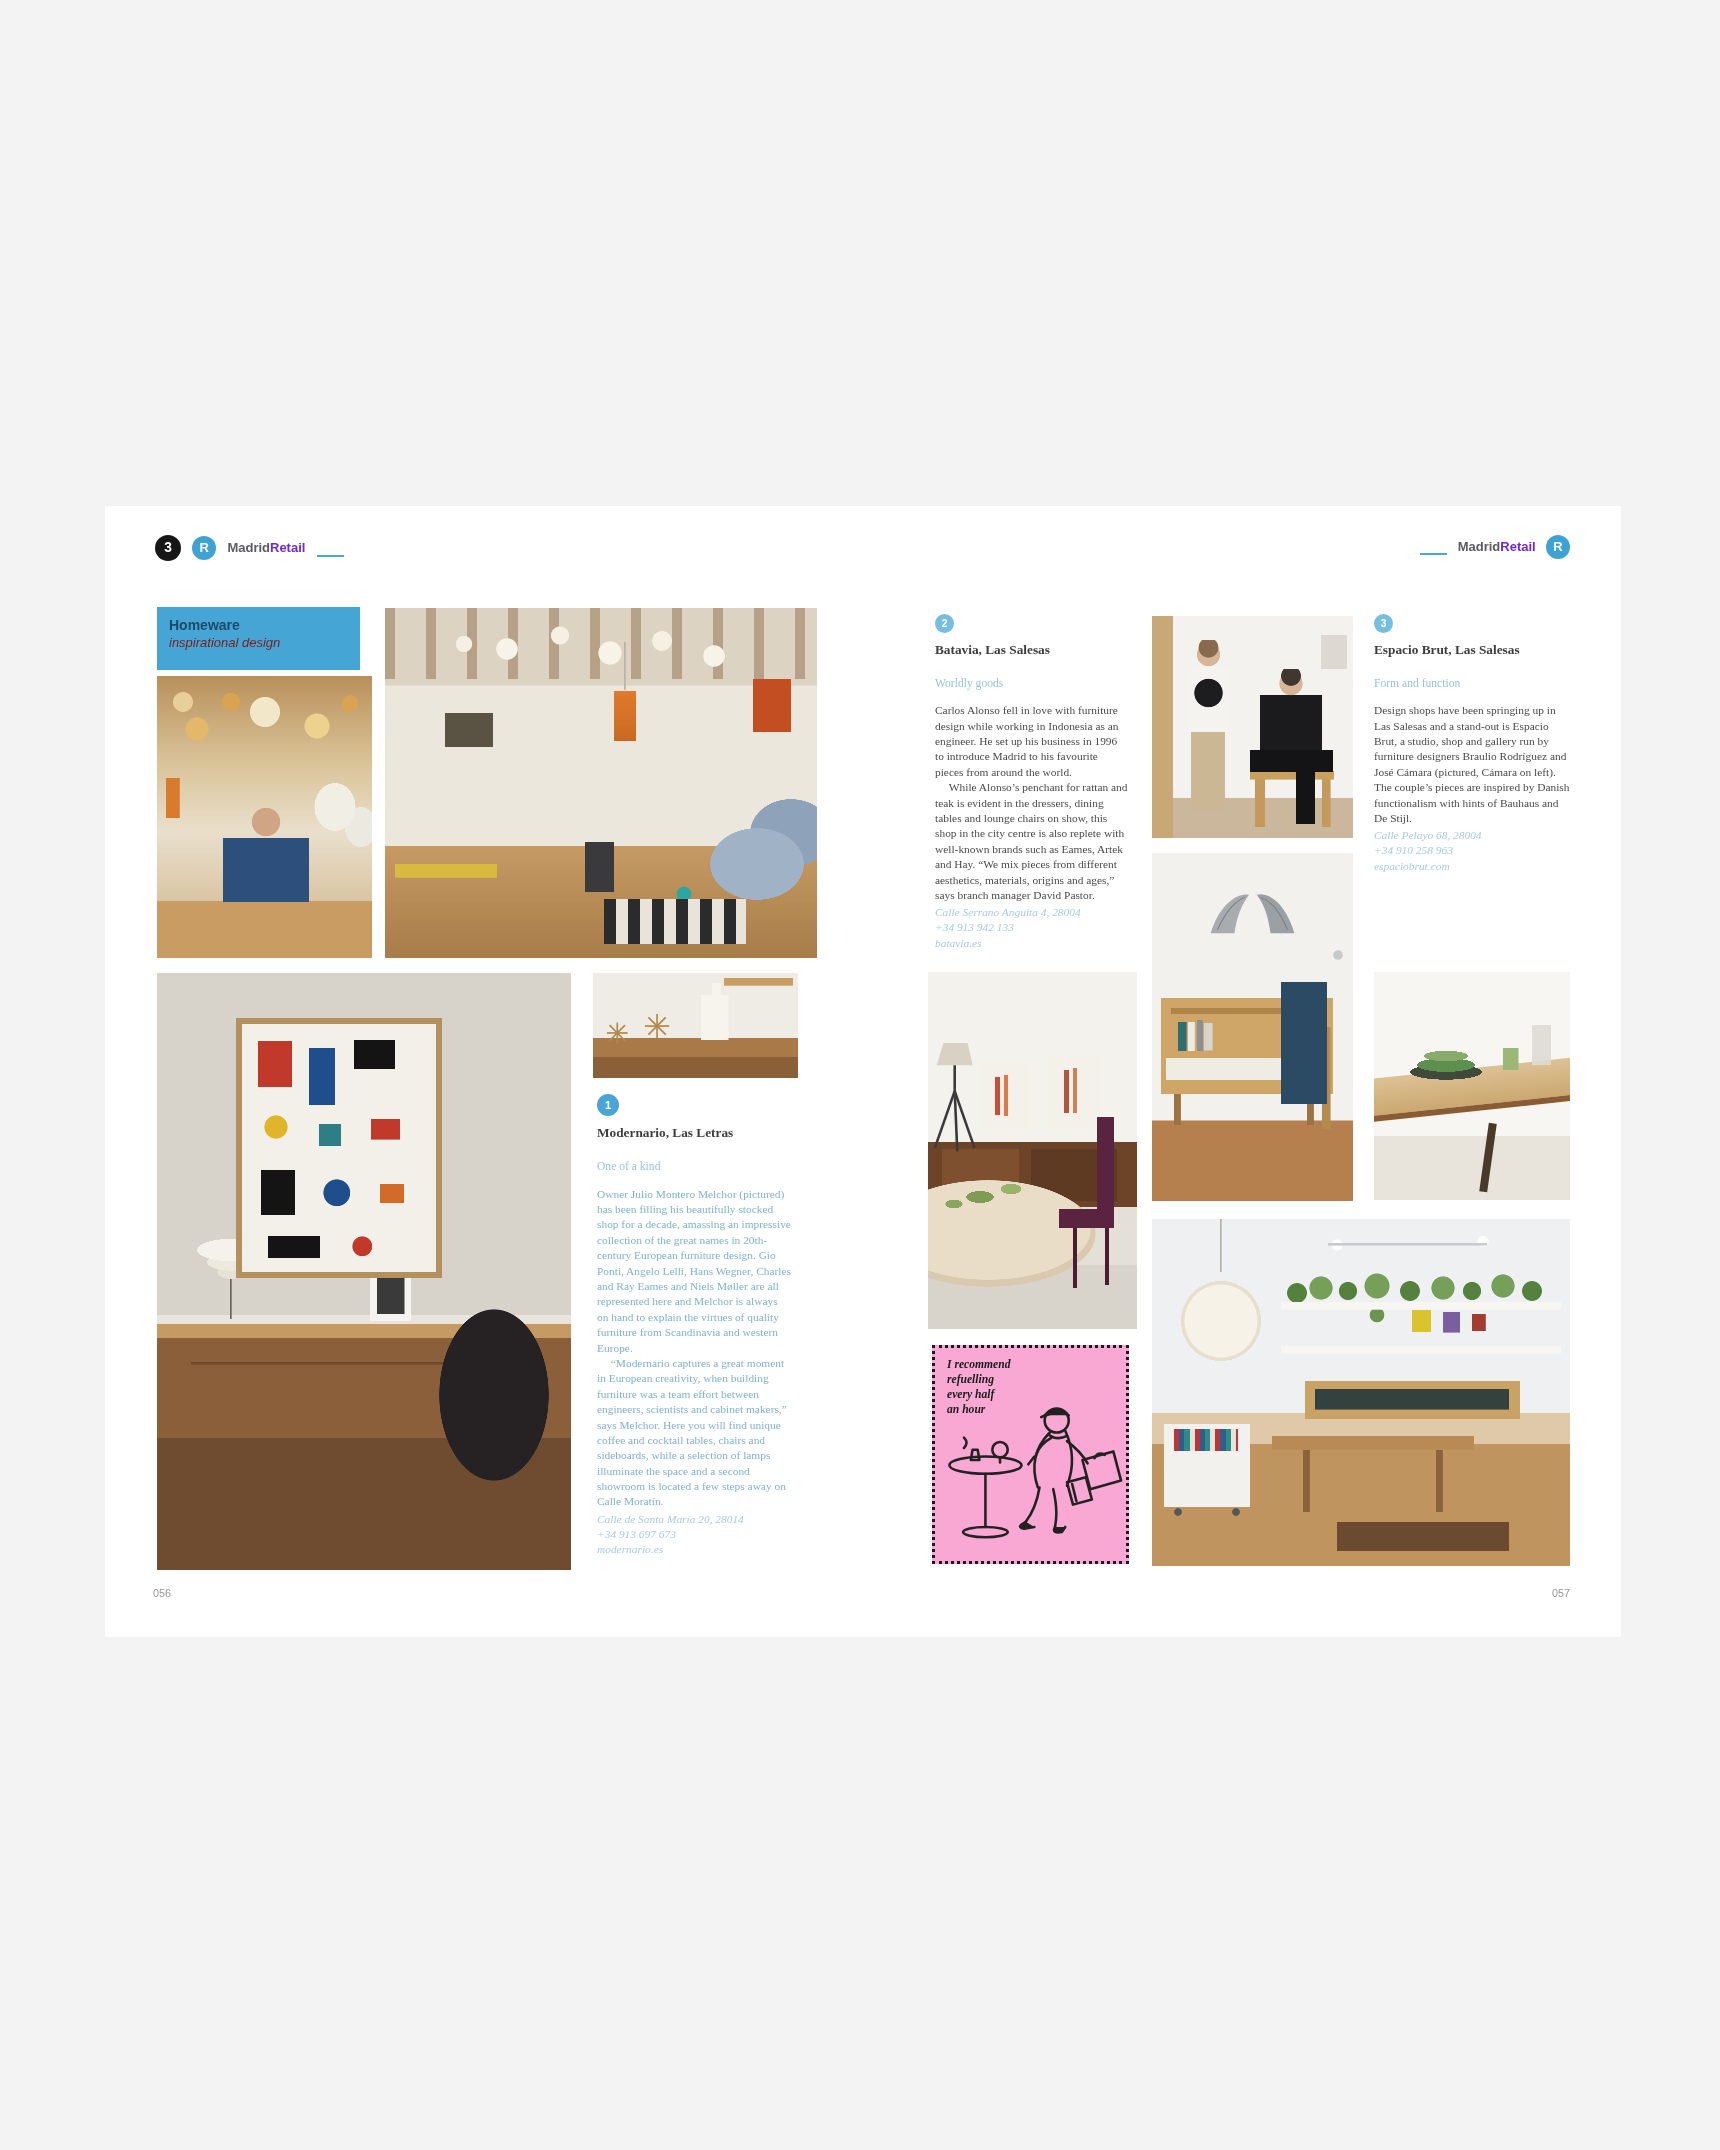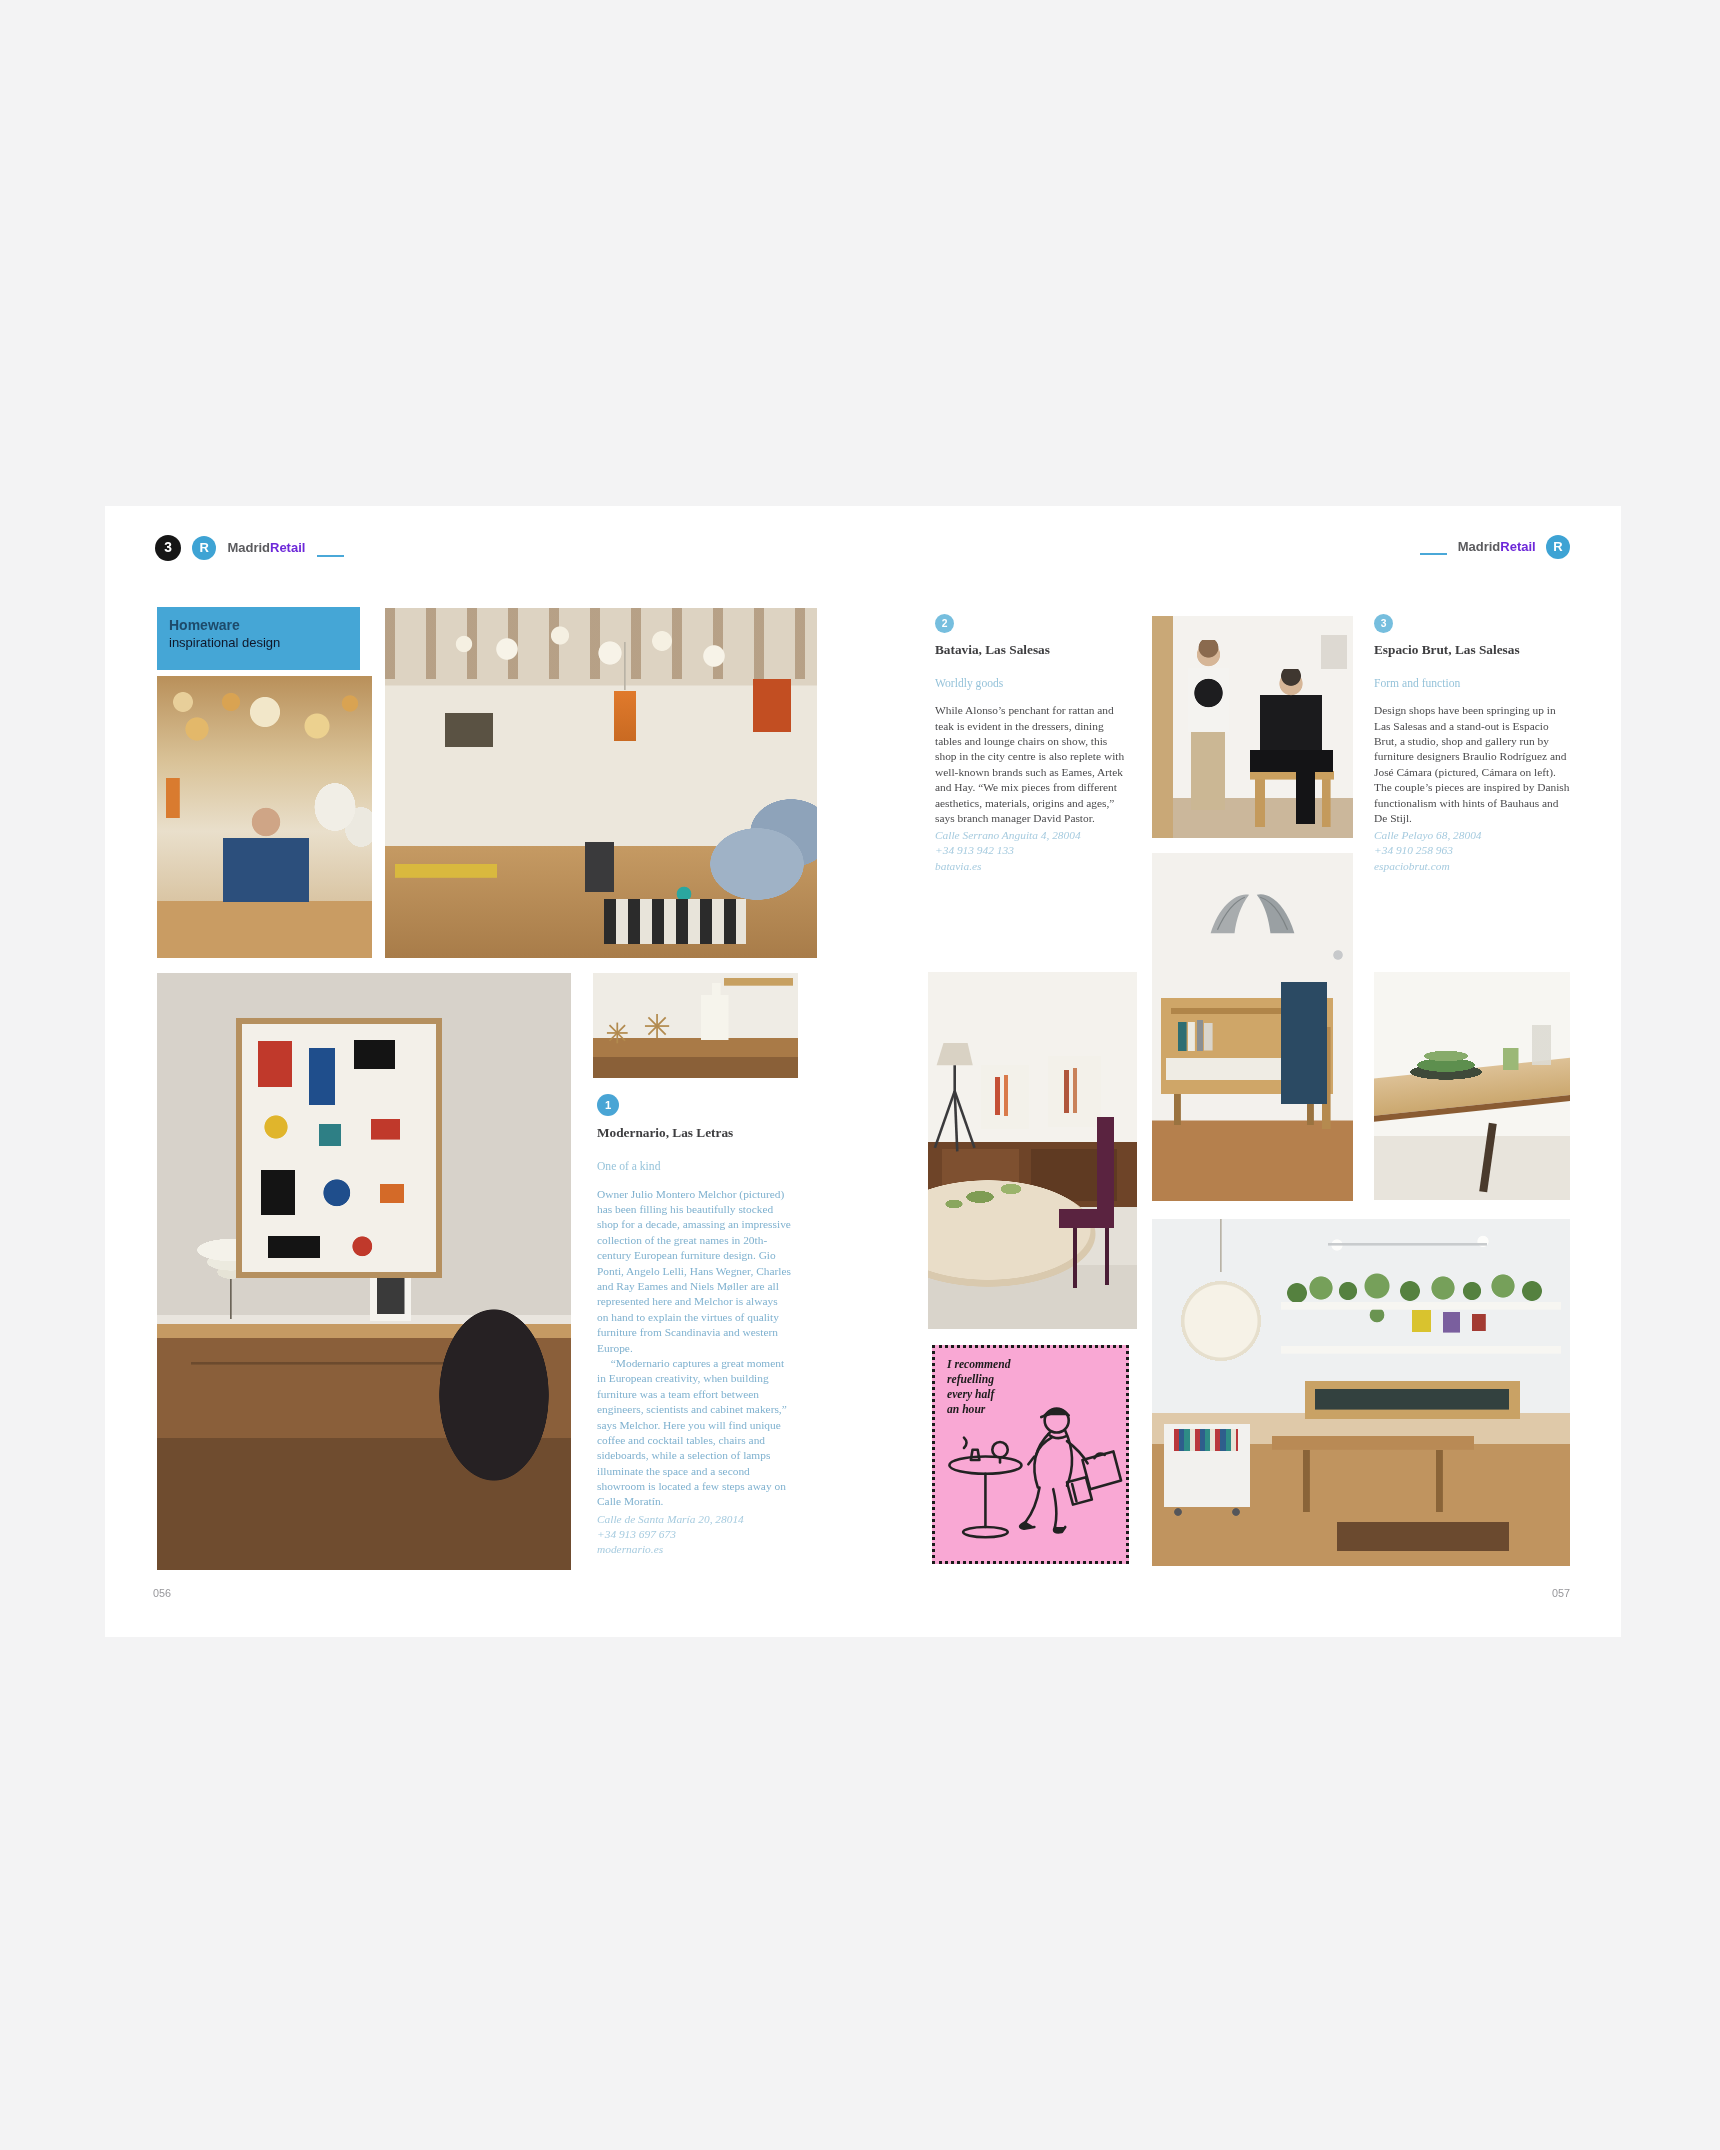--- a/index.html
+++ b/index.html
@@ -21,21 +21,21 @@
   .city-col { display:flex; flex-direction:row; line-height:1.08; }
   .city-col .city { font-weight:700; font-size:13px; color:#5b5b5e; }
   .city-col .sect { font-weight:700; font-size:13px; color:#6d28d9; }
   .h-line { width:27.5px; height:1.7px; background:#4aa8d8; align-self:flex-end; margin-bottom:4.3px; }
   .header-right .city-col { text-align:right; }
 
   
   .cat-box { position:absolute; left:52px; top:101px; width:203px; height:63px; background:#45a6d6;
              padding:10.3px 12px; font-family:"Liberation Sans",sans-serif; }
   .cat-box .t { font-size:14px; font-weight:700; color:#1d4a6a; }
-  .cat-box .s { font-size:13px; color:#0f172a; margin-top:1.7px; }
+  .cat-box .s { font-size:13px; color:#7f1d1d; margin-top:1.7px;font-style:italic; }
 
   
   .article { position:absolute; font-size:11.4px; line-height:1.35; color:#4a4a4c; }
   .badge { width:19px; height:19px; border-radius:50%; color:#fff; text-align:center;
            font:700 10.3px/19px "Liberation Sans",sans-serif; margin-bottom:7.7px; }
   .badge.b1 { background:#49a5d5; width:22.4px; height:22.4px; font-size:11.2px; line-height:22.4px; }
   .badge.b23 { background:#76bede; }
   .a-name { font-size:13.3px; font-weight:700; color:#3e3e40; }
   .a-tag  { font-size:11.6px; color:#96c3da; margin-top:17px; }
   .a-body { margin-top:12px; }
@@ -305,20 +305,21 @@
         <div>+34 913 697 673</div>
         <div>modernario.es</div>
       </div>
     </div>
 
     <div class="article" style="left:830px; top:108px; width:193px;">
       <div class="badge b23">2</div>
       <div class="a-name">Batavia, Las Salesas</div>
       <div class="a-tag">Worldly goods</div>
       <div class="a-body">
+        <p>Carlos Alonso fell in love with furniture design while working in Indonesia as an engineer. He set up his business in 1996 to introduce Madrid to his favourite pieces from around the world.</p>
         <p>While Alonso’s penchant for rattan and teak is evident in the dressers, dining tables and lounge chairs on show, this shop in the city centre is also replete with well-known brands such as Eames, Artek and Hay. “We mix pieces from different aesthetics, materials, origins and ages,” says branch manager David Pastor.</p>
       </div>
       <div class="a-contact">
         <div>Calle Serrano Anguita 4, 28004</div>
         <div>+34 913 942 133</div>
         <div>batavia.es</div>
       </div>
     </div>
 
     <div class="article" style="left:1269px; top:108px; width:196px;">

